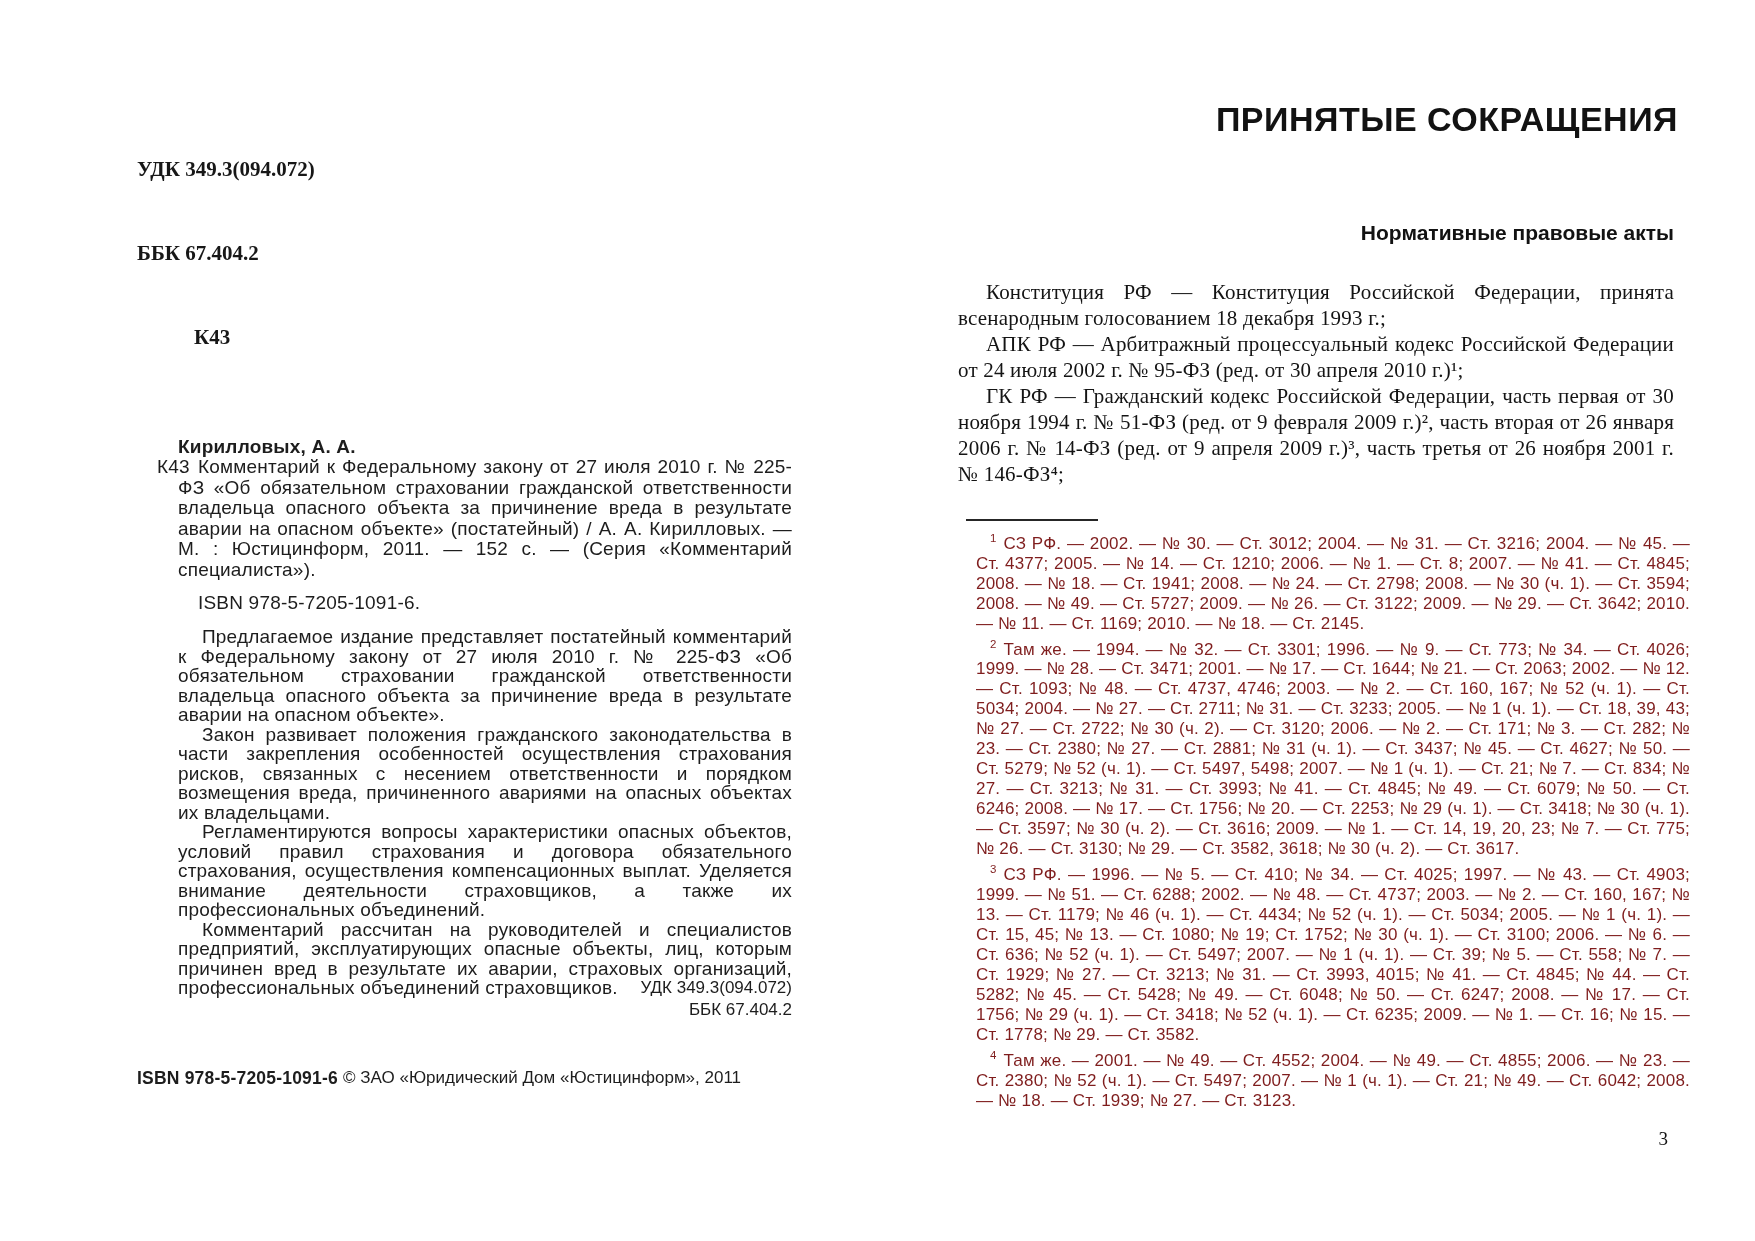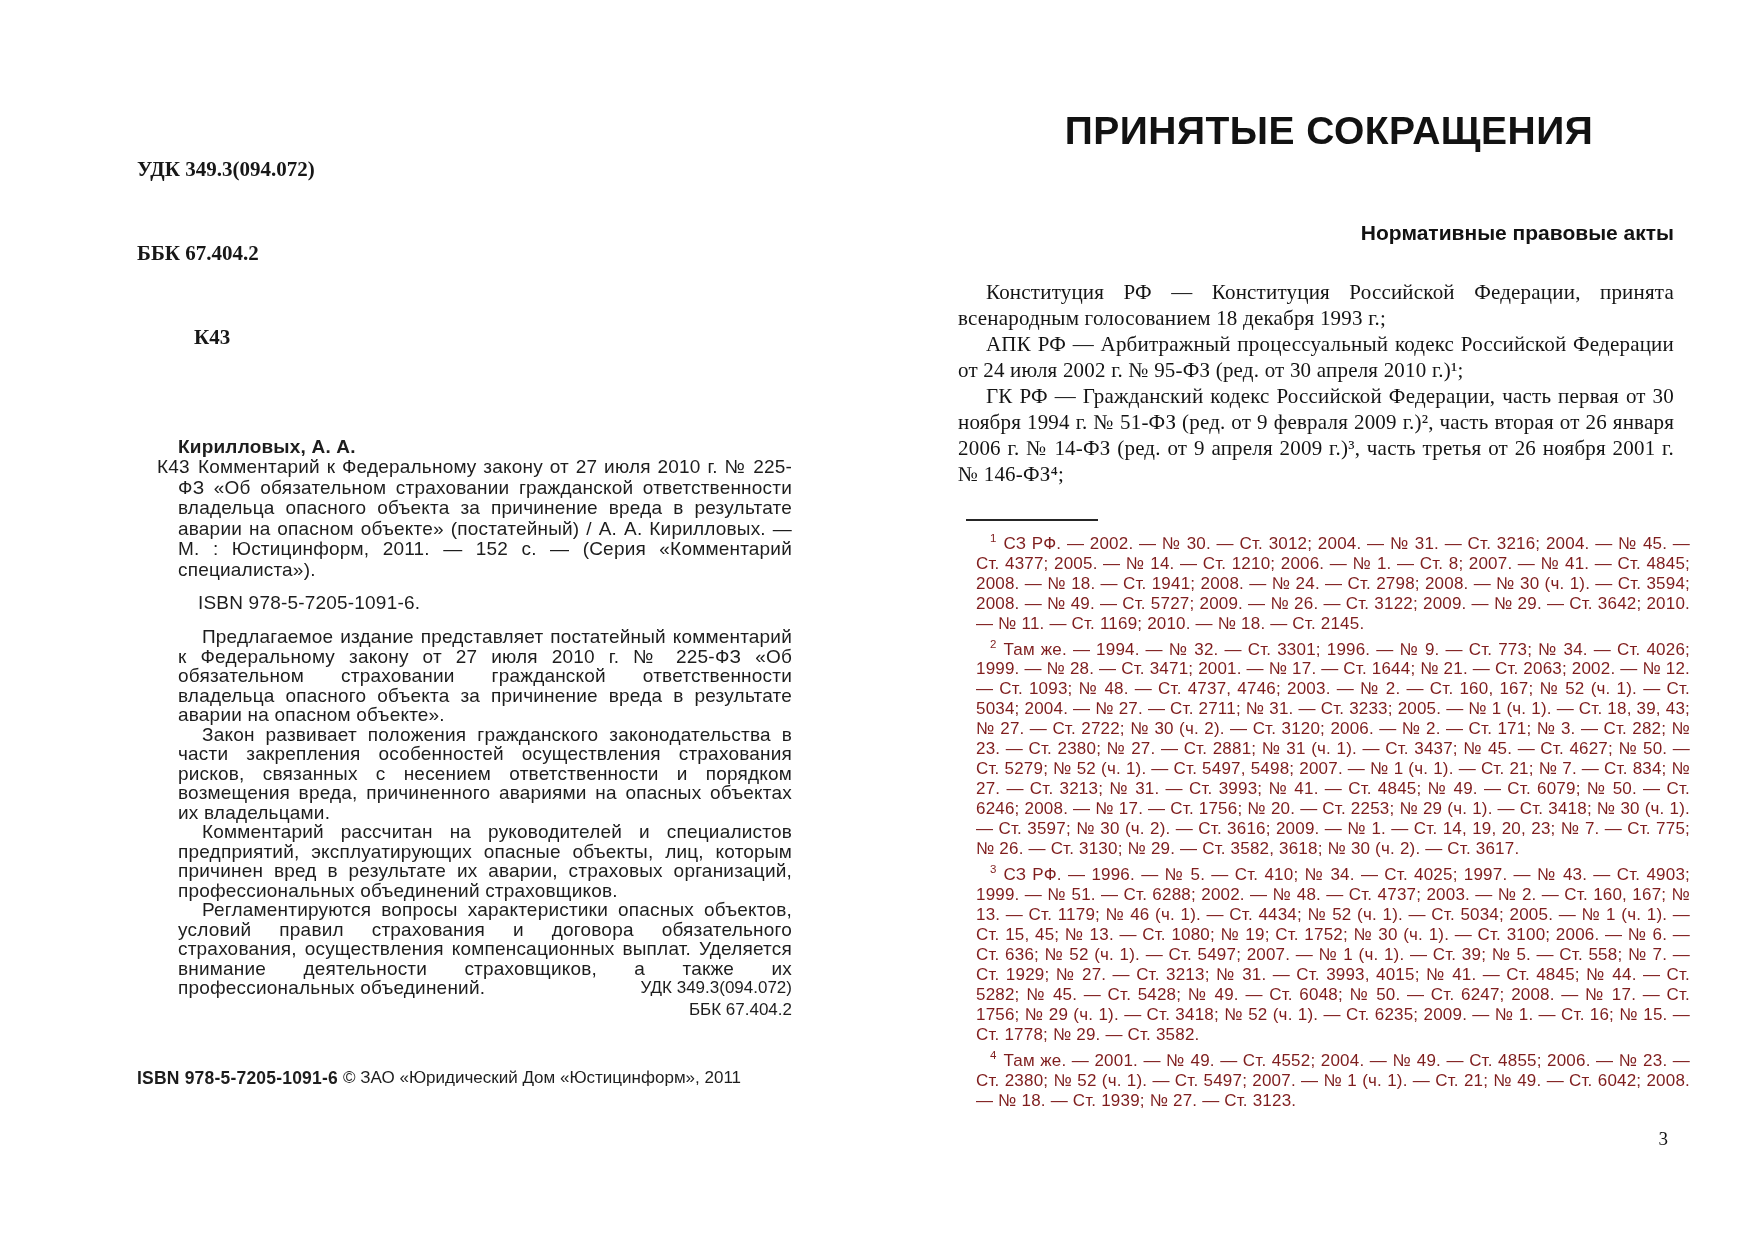--- a/index.html
+++ b/index.html
@@ -35,23 +35,23 @@
   .imprint {
     position:absolute; top:1068px; left:0; width:100%;
     font-family:"Liberation Sans","DejaVu Sans",sans-serif;
     font-size:17px; color:#1d1d1d;
   }
   .isbn-b { font-weight:bold; font-size:17.5px; letter-spacing:0.2px; }
   .copy { position:absolute; left:206px; top:0;text-align:center; }
   
   .page-right { position:absolute; left:958px; top:0; width:716px; height:100%; color:#161616; }
   .title {
-    position:absolute; top:96px; left:0; width:100%; margin:13px; text-align:center;
+    position:absolute; top:96px; left:0; width:100%; margin:4px; text-align:right;
     font-family:"Liberation Sans","DejaVu Sans",sans-serif;
-    font-size:39px; font-weight:bold; letter-spacing:0.5px; color:#121212;
+    font-size:34px; font-weight:bold; letter-spacing:0.5px; color:#121212;
   }
   .subtitle {
     position:absolute; top:221px; left:0; width:100%; margin:0; text-align:right;
     font-family:"Liberation Sans","DejaVu Sans",sans-serif;
     font-size:21px; font-weight:bold; color:#121212;
   }
   .body-text {
     position:absolute; top:279px; left:0; width:716px;
     font-family:"Liberation Serif","DejaVu Serif",serif;
     font-size:21px; line-height:26px; text-align:justify; letter-spacing:0.2px; color:#141414;
@@ -83,22 +83,22 @@
       <div>ББК 67.404.2</div>
       <div class="k43">К43</div>
     </div>
 
     <div class="biblio-flow">
       <p class="author">Кирилловых, А. А.</p>
       <p class="biblio"><span class="hang">К43</span><span>Комментарий к Федеральному закону от 27 июля 2010 г. № 225-ФЗ «Об обязательном страховании гражданской ответственности владельца опасного объекта за причинение вреда в результате аварии на опасном объекте» (постатейный) / А. А. Кирилловых. — М. : Юстицинформ, 2011. — 152 с. — (Серия «Комментарий специалиста»).</span></p>
       <p class="isbn-line">ISBN 978-5-7205-1091-6.</p>
       <p class="ann ann-first">Предлагаемое издание представляет постатейный комментарий к Федеральному закону от 27 июля 2010 г. № 225-ФЗ «Об обязательном страховании гражданской ответственности владельца опасного объекта за причинение вреда в результате аварии на опасном объекте».</p>
       <p class="ann">Закон развивает положения гражданского законодательства в части закрепления особенностей осуществления страхования рисков, связанных с несением ответственности и порядком возмещения вреда, причиненного авариями на опасных объектах их владельцами.</p>
+      <p class="ann">Регламентируются вопросы характеристики опасных объектов, условий правил страхования и договора обязательного страхования, осуществления компенсационных выплат. Уделяется внимание деятельности страховщиков, а также их профессиональных объединений.</p>
       <p class="ann">Комментарий рассчитан на руководителей и специалистов предприятий, эксплуатирующих опасные объекты, лиц, которым причинен вред в результате их аварии, страховых организаций, профессиональных объединений страховщиков.</p>
-      <p class="ann">Регламентируются вопросы характеристики опасных объектов, условий правил страхования и договора обязательного страхования, осуществления компенсационных выплат. Уделяется внимание деятельности страховщиков, а также их профессиональных объединений.</p>
     </div>
 
     <div class="udc-bottom">
       <div>УДК 349.3(094.072)</div>
       <div>ББК 67.404.2</div>
     </div>
 
     <div class="imprint">
       <span class="isbn-b">ISBN 978-5-7205-1091-6</span>
       <span class="copy">© ЗАО «Юридический Дом «Юстицинформ», 2011</span>

